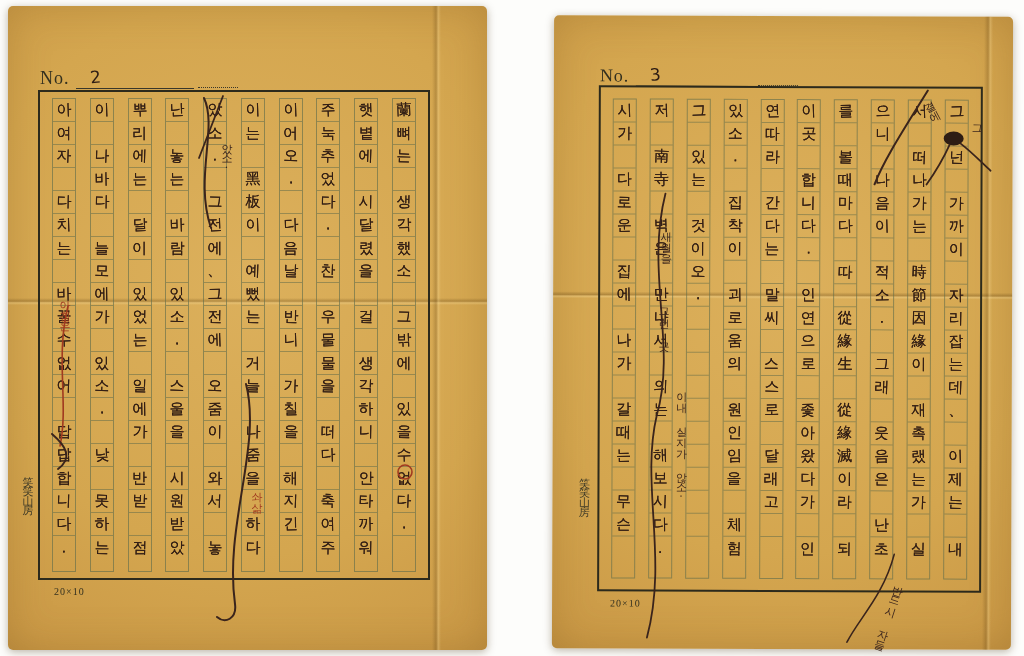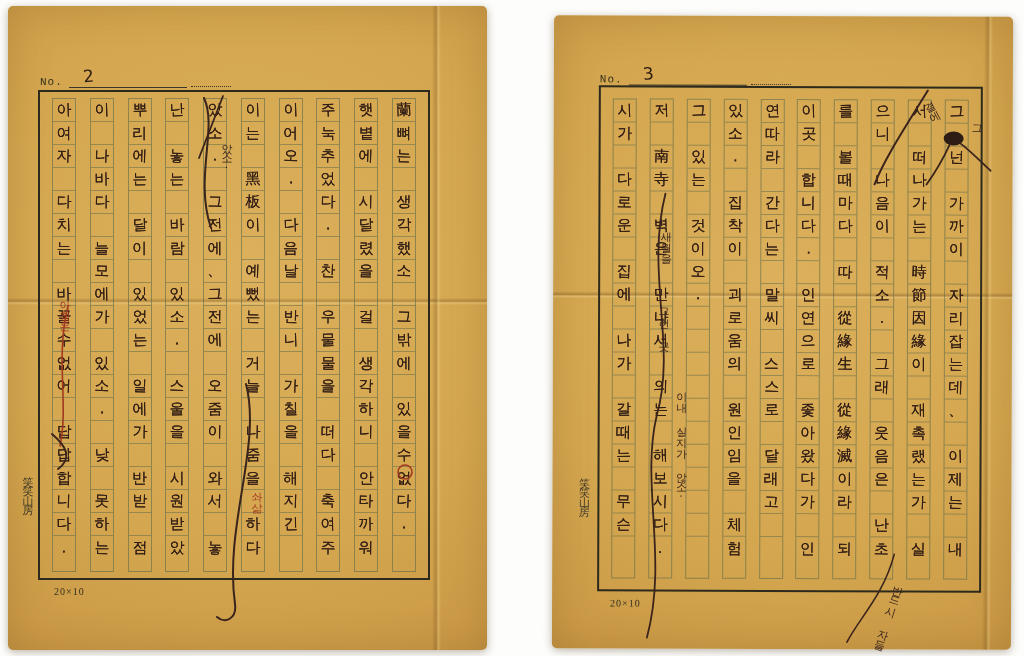--- a/index.html
+++ b/index.html
@@ -16,21 +16,21 @@
   .page-left  { left:8px;  top:6px;  width:479px; height:644px; }
   .page-right { left:553px; top:16px; width:459px; height:633px; transform:rotate(0.2deg); }
 
   .crease-h { position:absolute; left:0; right:0; height:7px; pointer-events:none;
     background:linear-gradient(to bottom, rgba(90,60,15,0) 0%, rgba(90,60,15,0.30) 45%, rgba(255,232,170,0.30) 70%, rgba(90,60,15,0) 100%); }
   .crease-v { position:absolute; top:0; bottom:0; width:9px; pointer-events:none;
     background:linear-gradient(to right, rgba(90,60,15,0) 0%, rgba(90,60,15,0.25) 45%, rgba(255,232,170,0.25) 70%, rgba(90,60,15,0) 100%); }
 
   
   .sheet-header { position:absolute; display:flex; align-items:flex-end; color:#33301f; }
-  .no-label { font-size:11px; letter-spacing:1px;font-family:Liberation Mono, monospace; }
+  .no-label { font-size:18px; letter-spacing:1px; }
   .no-line { display:inline-block; width:118px; margin-left:6px;
     border-bottom:1px solid #3a372a; position:relative; height:20px; }
   .no-line::after { content:""; position:absolute; right:-44px; bottom:0; width:40px;
     border-bottom:1px dotted #3a372a; }
   .page-number { position:absolute; left:14px; bottom:1px;
     font-family:"DejaVu Sans", sans-serif; font-size:17px; color:#2e1d14;
     transform:rotate(-6deg); }
 
   
   .grid-frame { position:absolute; border:2px solid #2c2a1c;

